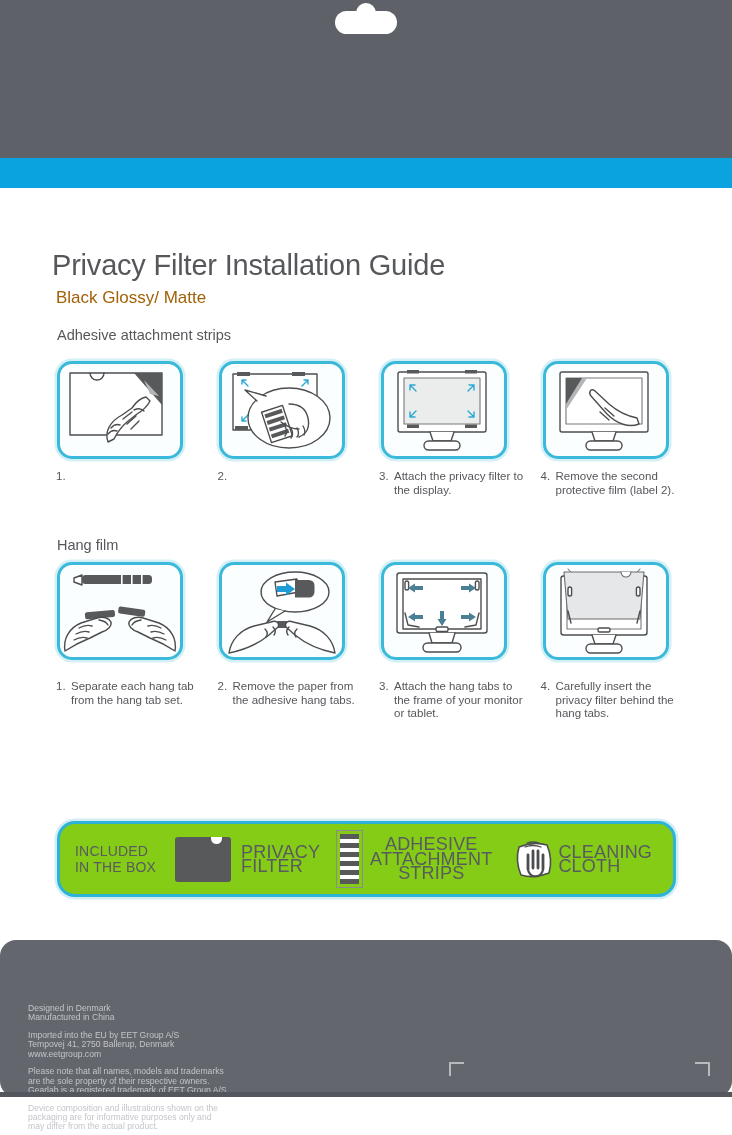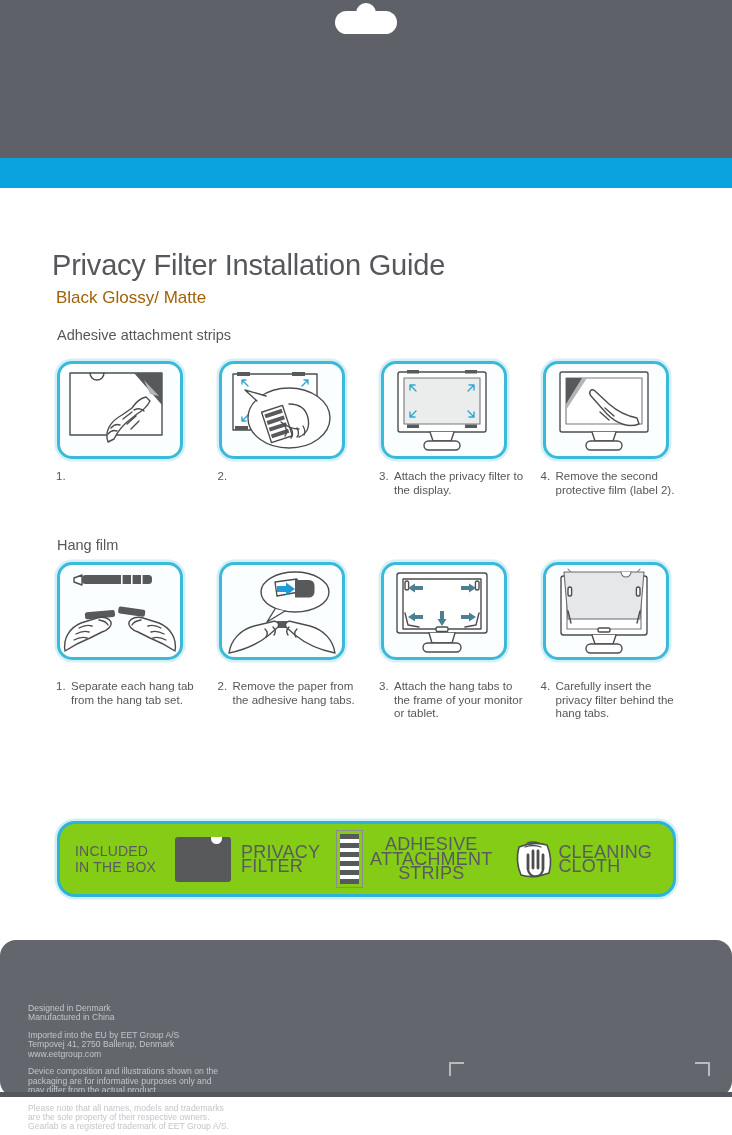--- a/index.html
+++ b/index.html
@@ -313,28 +313,28 @@
       <p>
         <span style="display:block">Designed in Denmark</span>
         <span style="display:block">Manufactured in China</span>
       </p>
       <p>
         <span style="display:block">Imported into the EU by EET Group A/S</span>
         <span style="display:block">Tempovej 41, 2750 Ballerup, Denmark</span>
         <span style="display:block">www.eetgroup.com</span>
       </p>
       <p>
+        <span style="display:block">Please note that all names, models and trademarks</span>
+        <span style="display:block">are the sole property of their respective owners.</span>
+        <span style="display:block">Gearlab is a registered trademark of EET Group A/S.</span>
+      </p>
+      <p>
         <span style="display:block">Device composition and illustrations shown on the</span>
         <span style="display:block">packaging are for informative purposes only and</span>
         <span style="display:block">may differ from the actual product.</span>
       </p>
-      <p>
-        <span style="display:block">Please note that all names, models and trademarks</span>
-        <span style="display:block">are the sole property of their respective owners.</span>
-        <span style="display:block">Gearlab is a registered trademark of EET Group A/S.</span>
-      </p>
     </div>
     <div class="corner-mark corner-left"></div>
     <div class="corner-mark corner-right"></div>
     <div class="footer-edge"></div>
   </div>
 
 </div>
 
 </body></html>

